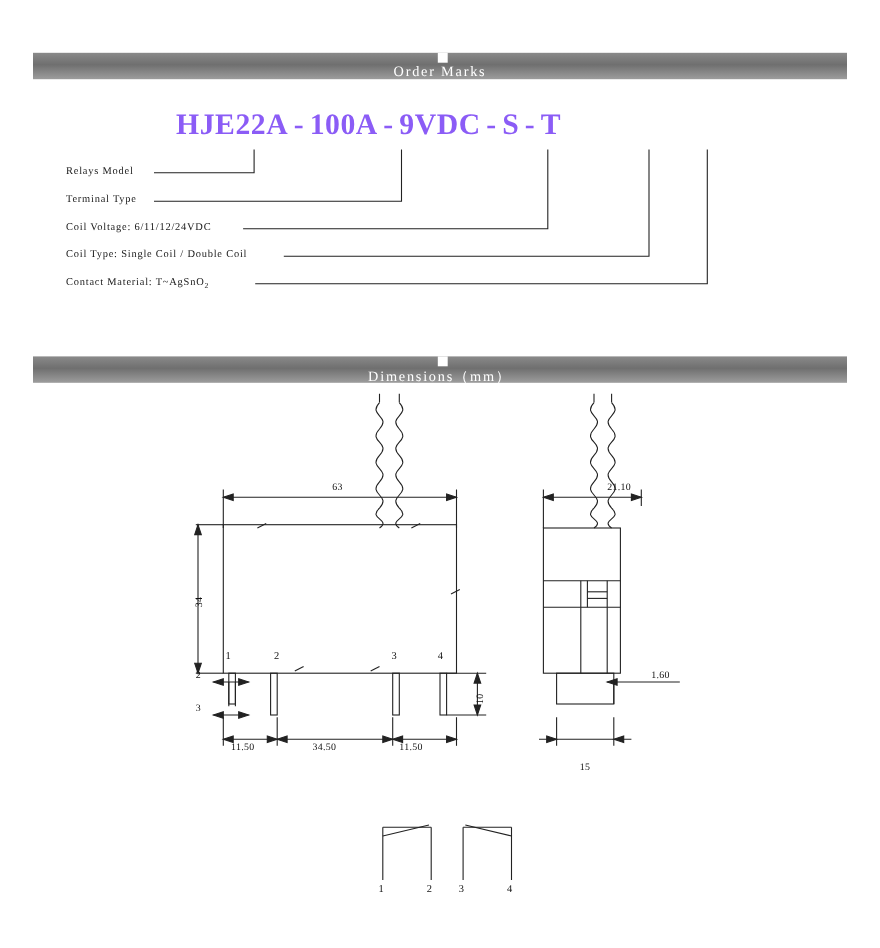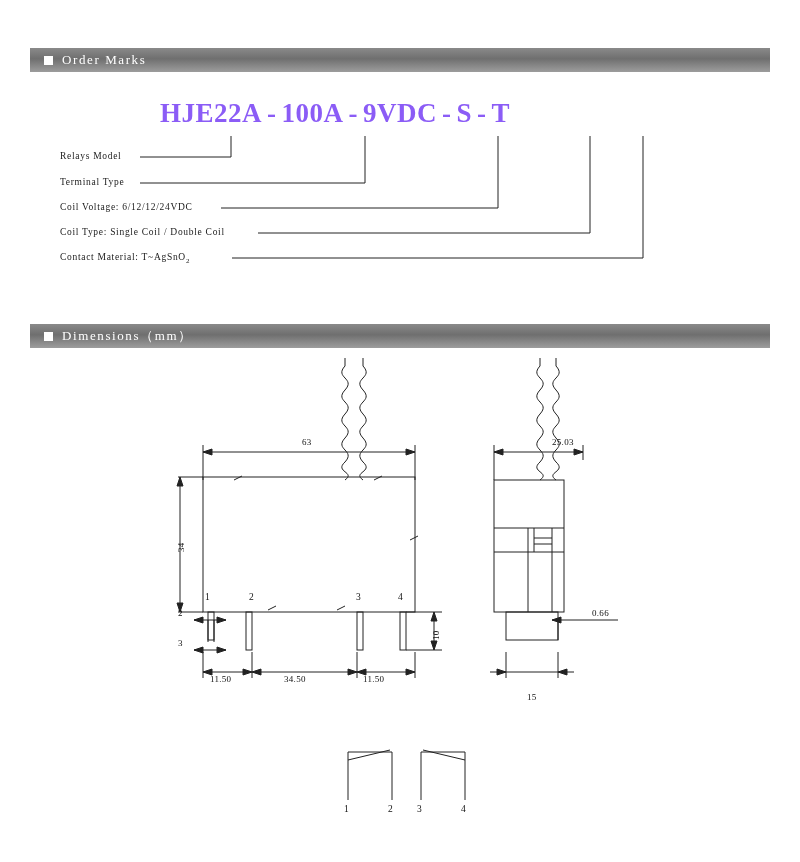--- a/index.html
+++ b/index.html
@@ -23,20 +23,21 @@
 
   
   .section-bar {
     position: absolute;
     left: 30px;
     width: 740px;
     height: 24px;
     background: linear-gradient(to bottom, #8a8a8a 0%, #6f6f6f 45%, #9d9d9d 100%);
     display: flex;
     align-items: center;
+    flex-direction: column;
   }
   .section-bar .sq {
     width: 9px;
     height: 9px;
     background: #ffffff;
     margin-left: 14px;
     margin-right: 9px;
     flex: none;
   }
   .section-bar .title {
@@ -136,21 +137,21 @@
         <path d="M498 6 L498 78 L221 78"></path>
 
         <path d="M590 6 L590 103 L258 103"></path>
 
         <path d="M643 6 L643 128 L232 128"></path>
       </g>
     </svg>
 
     <div class="lbl" style="top:21px; left:60px;text-align:right;">Relays Model</div>
     <div class="lbl" style="top:47px; left:60px;">Terminal Type</div>
-    <div class="lbl" style="top:72px; left:60px;">Coil Voltage: 6/12/12/24VDC</div>
+    <div class="lbl" style="top:72px; left:60px;">Coil Voltage: 6/11/12/24VDC</div>
     <div class="lbl" style="top:97px; left:60px;">Coil Type: Single Coil / Double Coil</div>
     <div class="lbl" style="top:122px; left:60px;"><span>Contact Material: T~AgSnO</span><sub>2</sub></div>
   </div>
 
   <div class="section-bar" id="bar-dim">
     <div class="sq"></div>
     <div class="title">Dimensions（mm）</div>
   </div>
 
   <div id="drawing">
@@ -279,22 +280,22 @@
     <div class="pinnum" style="left:398px; top:240px;">4</div>
 
     <div class="dimtext" style="left:178px; top:256px;">2</div>
     <div class="dimtext" style="left:178px; top:286px;">3</div>
     <div class="dimtext vert" style="left:431px; top:288px;">10</div>
 
     <div class="dimtext" style="left:210px; top:322px;">11.50</div>
     <div class="dimtext" style="left:284px; top:322px;">34.50</div>
     <div class="dimtext" style="left:363px; top:322px;">11.50</div>
 
-    <div class="dimtext" style="left:552px; top:85px;">25.03</div>
-    <div class="dimtext" style="left:592px; top:256px;">0.66</div>
+    <div class="dimtext" style="left:552px; top:85px;">21.10</div>
+    <div class="dimtext" style="left:592px; top:256px;">1.60</div>
     <div class="dimtext" style="left:527px; top:340px;">15</div>
 
     <div class="pinnum" style="left:344px; top:452px;">1</div>
     <div class="pinnum" style="left:388px; top:452px;">2</div>
     <div class="pinnum" style="left:417px; top:452px;">3</div>
     <div class="pinnum" style="left:461px; top:452px;">4</div>
   </div>
 
 </div>
 

